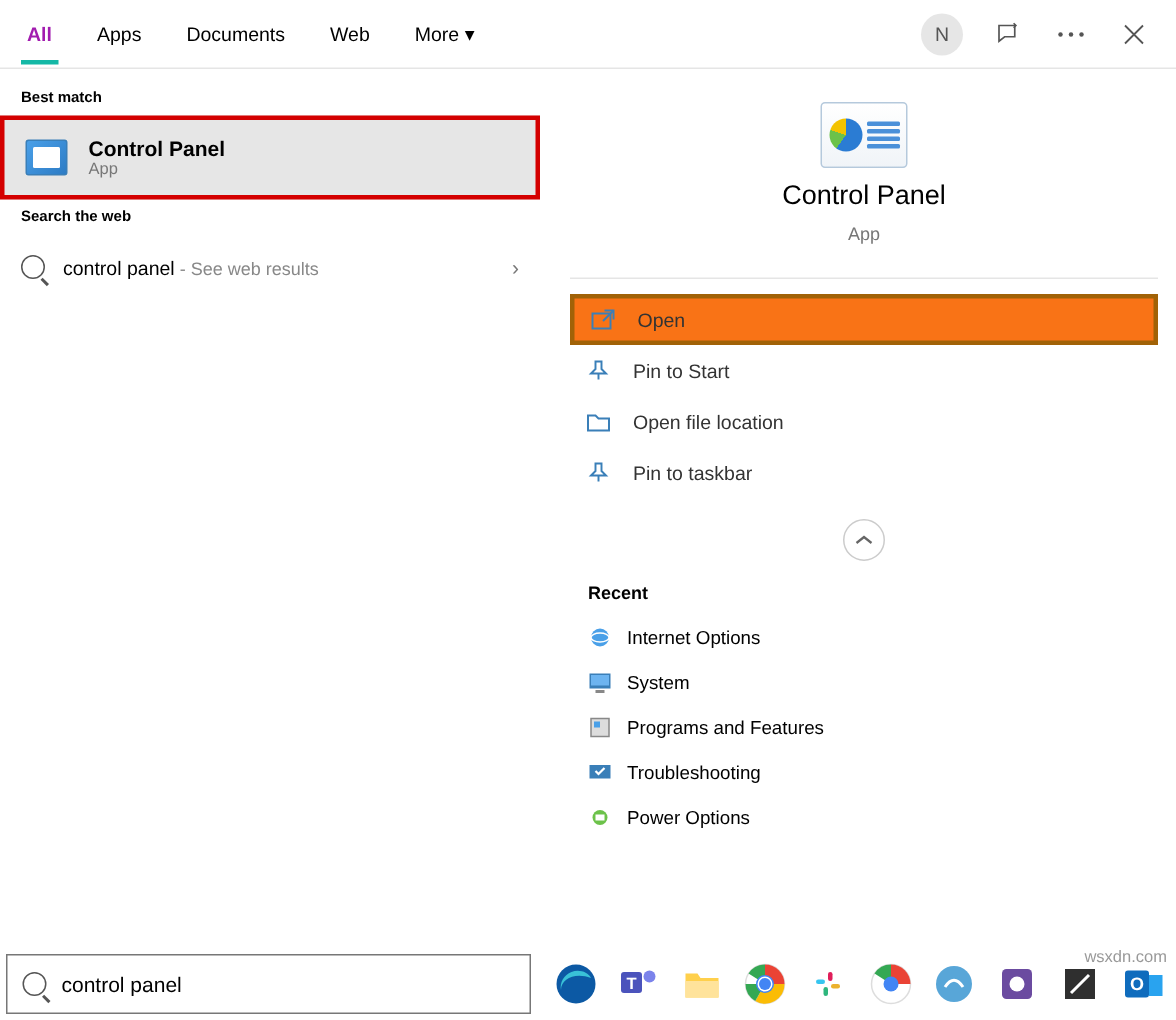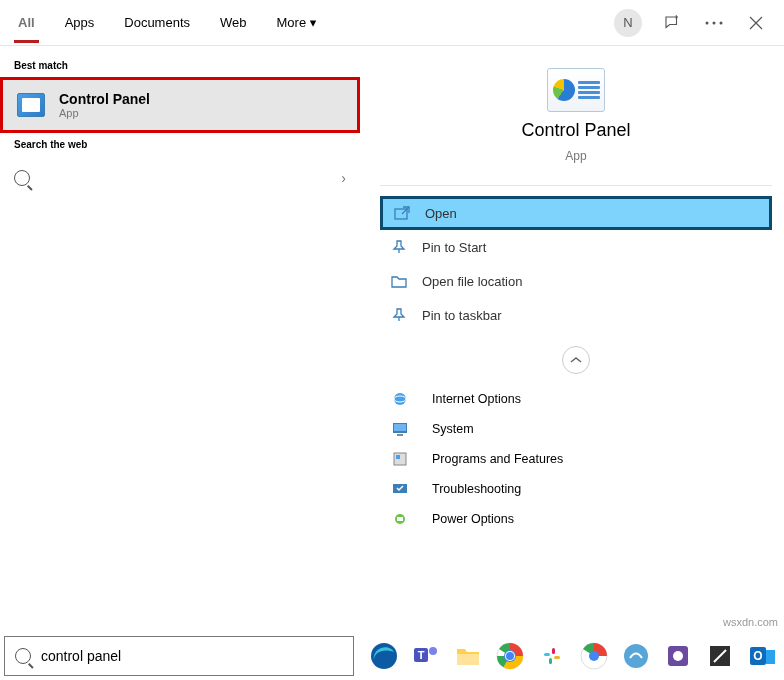--- a/index.html
+++ b/index.html
@@ -1,20 +1,20 @@
 <!DOCTYPE html>
 <html><head>
 <meta charset="utf-8">
 <style>
   * { box-sizing: border-box; margin: 0; padding: 0; font-family: "Segoe UI", sans-serif; }
   body { width: 784px; height: 680px; background: #fff; position: relative; overflow: hidden; }
   .topbar { display: flex; align-items: center; height: 46px; border-bottom: 1px solid #e5e5e5; padding: 0 8px 0 14px; }
   .tabs { display: flex; gap: 22px; flex: 1; }
   .tab { font-size: 13px; color: #000000; padding: 12px 4px 10px; cursor: pointer; }
-  .tab.active { color: #737373; font-weight: 600; border-bottom: 3px solid #b91c1c; }
+  .tab.active { color: #a21caf; font-weight: 600; border-bottom: 3px solid #14b8a6; }
   .top-actions { display: flex; align-items: center; gap: 18px; padding-right: 8px; }
   .avatar { width: 28px; height: 28px; border-radius: 50%; background: #e6e6e6; display: flex; align-items: center; justify-content: center; font-size: 13px; color: #555; }
   .icon-btn { width: 24px; height: 24px; display: flex; align-items: center; justify-content: center; color: #555; cursor: pointer; }
   .content { display: flex; height: 580px; }
   .left { width: 360px; padding-top: 8px; }
   .section-label { font-size: 10px; font-weight: 600; padding: 6px 14px; }
   .result-row { display: flex; align-items: center; padding: 8px 14px; gap: 14px; height: 56px; }
   .result-row.highlight { background: #e6e6e6; border: 3px solid #d40000; }
   .result-icon { width: 28px; height: 24px; background: linear-gradient(135deg,#4aa0e8,#2d7cc5); border: 1px solid #3a7fb8; border-radius: 2px; display:flex;align-items:center;justify-content:center;}
   .result-icon::after{content:"";width:18px;height:14px;background:#fff;border-radius:1px;}
@@ -32,32 +32,32 @@
   .preview-head { display: flex; flex-direction: column; align-items: center; gap: 8px; padding-bottom: 16px; }
   .big-icon { width: 58px; height: 44px; background: linear-gradient(#fff,#f0f4f8); border:1px solid #b5c9dc; border-radius:3px; display:flex; align-items:center; justify-content:center; gap:3px; padding:4px;}
   .big-icon .left-part{width:22px;height:22px;border-radius:50%;background:conic-gradient(#2b7cd3 0 60%,#6cc24a 60% 80%,#f3c300 80% 100%);}
   .big-icon .right-part{width:22px;display:flex;flex-direction:column;gap:2px;}
   .big-icon .right-part div{height:3px;background:#4a90d9;border-radius:1px;}
   .preview-title { font-size: 18px; font-weight: 400; }
   .preview-sub { font-size: 12px; color: #777; }
   .divider { height: 1px; background: #e5e5e5; margin: 6px 0 0; }
   .actions { margin-top: 10px; }
   .action-row { display: flex; align-items: center; gap: 14px; height: 34px; padding: 0 10px; font-size: 13px; color: #333; cursor: pointer; }
-  .action-row.highlight { background: #7dd3fc; border: 3px solid #0c4a6e; }
+  .action-row.highlight { background: #f97316; border: 3px solid #a16207; }
   .action-icon { width: 18px; display:flex; align-items:center; justify-content:center; color:#3a7fb8; }
   .collapse { width: 28px; height: 28px; border-radius: 50%; border: 1px solid #ccc; display:flex;align-items:center;justify-content:center; margin: 14px auto 10px; color:#666;}
   .recent { padding: 0 2px; }
   .recent-label { font-size: 12px; font-weight: 600; padding: 4px 10px 8px; }
-  .recent-row { display: flex; align-items: center; gap: 24px; height: 30px; padding: 0 10px; font-size: 12.5px; cursor:pointer;}
+  .recent-row { display: flex; align-items: center; gap: 10px; height: 30px; padding: 0 10px; font-size: 12.5px; cursor:pointer;}
   .ri { width: 16px; height:16px; border-radius:2px; display:flex;align-items:center;justify-content:center;font-size:11px;}
   .searchbar { position: absolute; bottom: 4px; left: 4px; width: 350px; height: 40px; border: 1px solid #777; display: flex; align-items: center; padding: 0 10px; gap: 10px; background:#fff;}
   .searchbar input { border: none; outline: none; font-size: 14px; flex:1; }
   .taskbar { position: absolute; bottom: 4px; left: 364px; right: 2px; height: 40px; display: flex; align-items: center; gap: 10px; padding: 0 4px;}
   .tb-icon { width: 32px; height: 32px; border-radius: 4px; display:flex;align-items:center;justify-content:center;}
-  .watermark { position: absolute; bottom: 52px; right: 6px; font-size: 11px; color: #999;}
+  .watermark { position: absolute; bottom: 36px; right: 6px; font-size: 11px; color: #999;}
   svg { display: block; }
 </style>
 </head>
 <body>
 
 <div class="topbar">
   <div class="tabs">
     <div class="tab active">All</div>
     <div class="tab">Apps</div>
     <div class="tab">Documents</div>
@@ -95,20 +95,21 @@
       <div class="result-icon"></div>
       <div class="result-text">
         <div class="result-title">Control Panel</div>
         <div class="result-sub">App</div>
       </div>
     </div>
     <div class="section-label" style="margin-top:0">Search the web</div>
     <div class="web-row">
       <div class="web-left">
         <div class="search-glyph"></div>
+        <div class="web-text"><span>control panel</span><span class="web-more"> - See web results</span></div>
       </div>
       <div class="chev">›</div>
     </div>
   </div>
 
   <div class="right">
     <div class="preview-head">
       <div class="big-icon">
         <div class="left-part"></div>
         <div class="right-part">
@@ -159,20 +160,21 @@
           </div>
         <span>Pin to taskbar</span>
       </div>
     </div>
     <div class="collapse">
       <svg width="12" height="8" viewBox="0 0 12 8" fill="none" stroke="#666" stroke-width="1.5">
           <path d="M1 6l5-4 5 4"></path>
         </svg>
     </div>
     <div class="recent">
+      <div class="recent-label">Recent</div>
       <div class="recent-row">
         <div class="ri">
             <svg width="16" height="16" viewBox="0 0 16 16">
               <circle cx="8" cy="8" r="6" fill="#4aa0e8"></circle>
               <ellipse cx="8" cy="8" rx="6" ry="3" fill="none" stroke="#fff"></ellipse>
             </svg>
           </div>
         <span>Internet Options</span>
       </div>
       <div class="recent-row">

